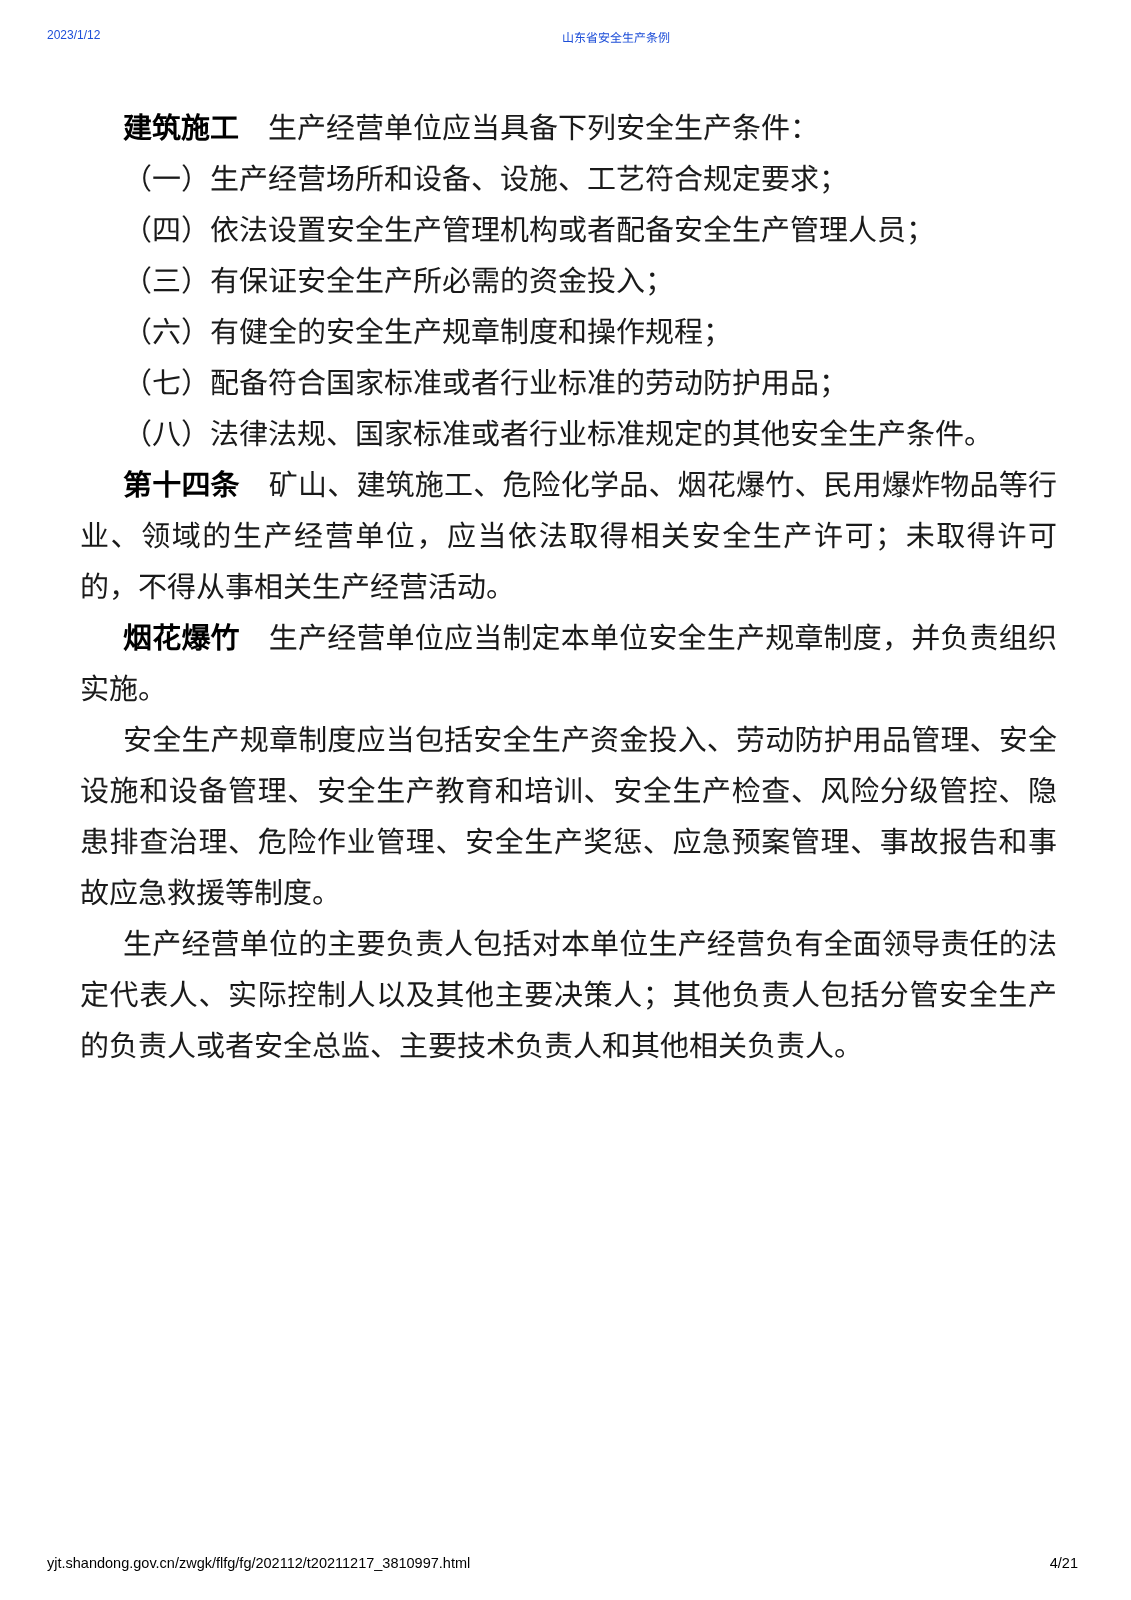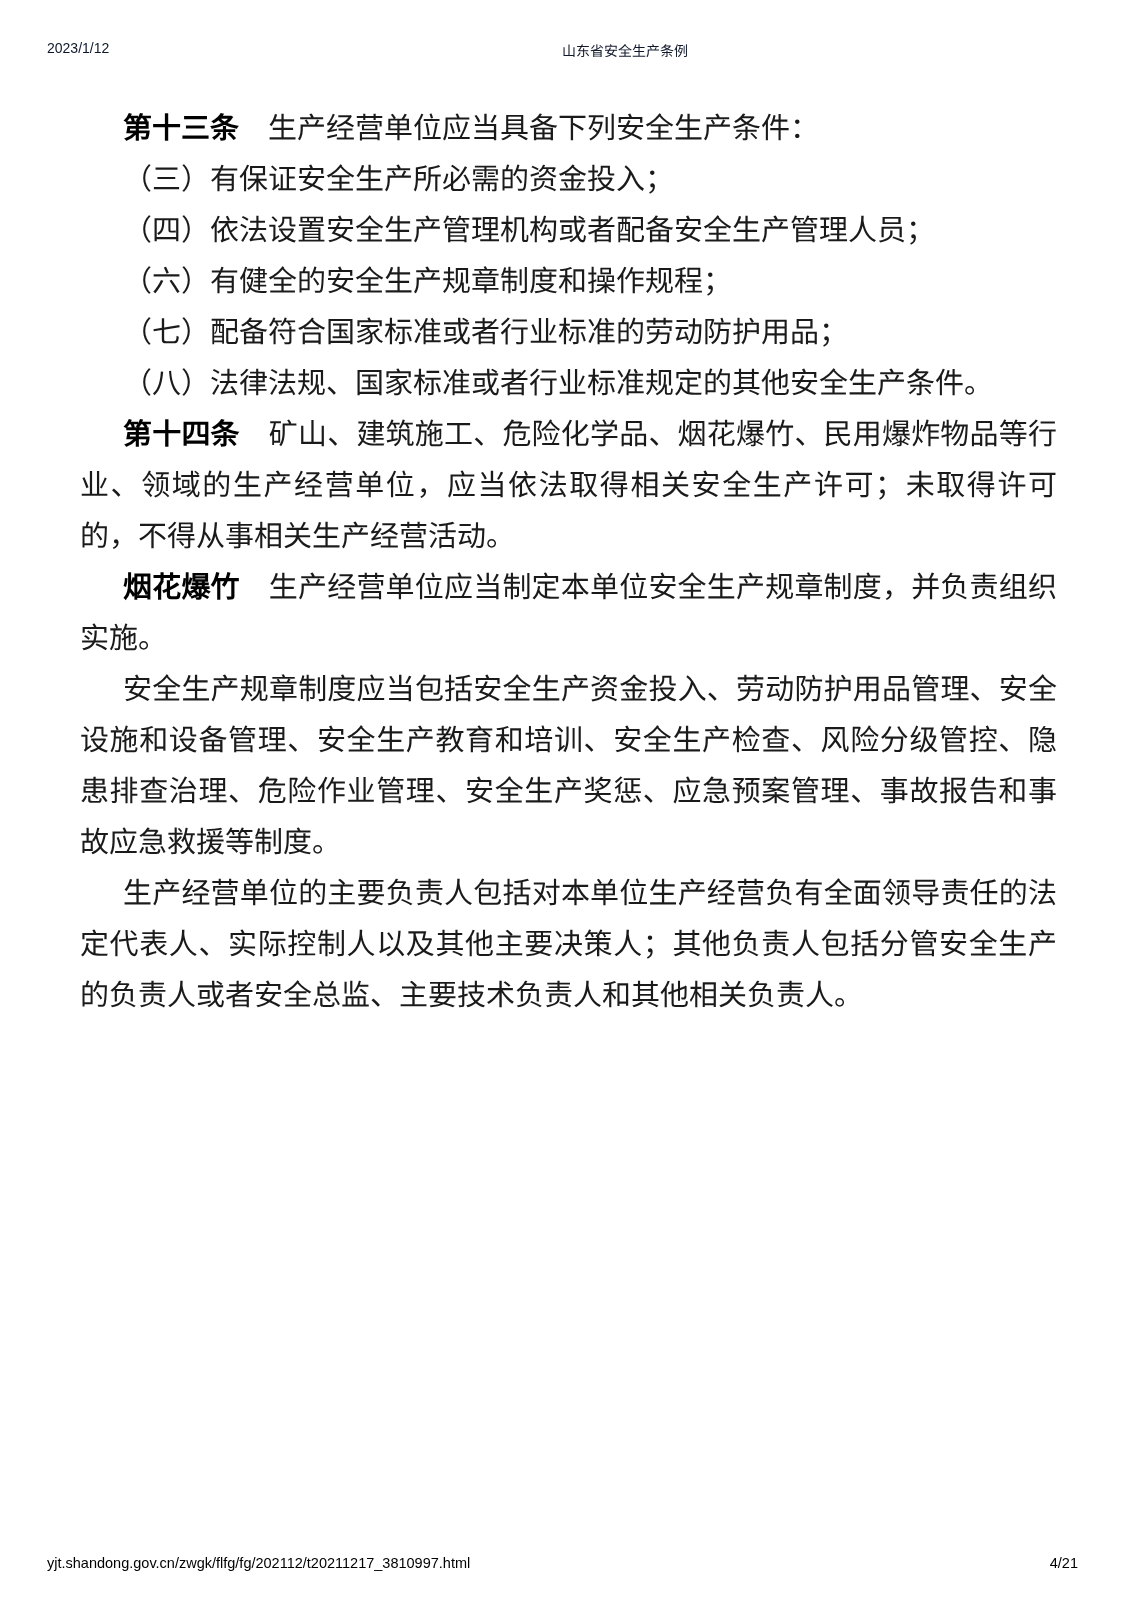--- a/index.html
+++ b/index.html
@@ -11,26 +11,26 @@
     position: relative;
     width: 1131px;
     height: 1600px;
     background: #ffffff;
     overflow: hidden;
     font-family: "Liberation Sans", sans-serif;
   }
   
   .print-header {
     position: absolute;
-    top: 40px;
+    top: 28px;
     left: 0;
     right: 0;
     height: 20px;
-    font-size: 14px;
-    color: #0f172a;
+    font-size: 12px;
+    color: #1d4ed8;
     font-family: "Liberation Sans", sans-serif;
   }
   .header-date {
     position: absolute;
     left: 47px;
     top: 0;
   }
   .header-title {
     position: absolute;
     left: 562px;
@@ -79,23 +79,24 @@
 
 <div class="page">
 
   <div class="print-header">
     <span class="header-date">2023/1/12</span>
     <span class="header-title">山东省安全生产条例</span>
   </div>
 
   <div class="doc-body">
 
-  <p class="para"><b class="article-label">第十三条</b><span>生产经营单位应当具备下列安全生产条件：</span></p>
+  <p class="para"><b class="article-label">建筑施工</b><span>生产经营单位应当具备下列安全生产条件：</span></p>
+      <p class="para"><span>（一）生产经营场所和设备、设施、工艺符合规定要求；</span></p>
+      <p class="para"><span>（四）依法设置安全生产管理机构或者配备安全生产管理人员；</span></p>
       <p class="para"><span>（三）有保证安全生产所必需的资金投入；</span></p>
-      <p class="para"><span>（四）依法设置安全生产管理机构或者配备安全生产管理人员；</span></p>
       <p class="para"><span>（六）有健全的安全生产规章制度和操作规程；</span></p>
       <p class="para"><span>（七）配备符合国家标准或者行业标准的劳动防护用品；</span></p>
       <p class="para"><span>（八）法律法规、国家标准或者行业标准规定的其他安全生产条件。</span></p>
       <p class="para"><b class="article-label">第十四条</b><span>矿山、建筑施工、危险化学品、烟花爆竹、民用爆炸物品等行业、领域的生产经营单位，应当依法取得相关安全生产许可；未取得许可的，不得从事相关生产经营活动。</span></p>
       <p class="para"><b class="article-label">烟花爆竹</b><span>生产经营单位应当制定本单位安全生产规章制度，并负责组织实施。</span></p>
       <p class="para"><span>安全生产规章制度应当包括安全生产资金投入、劳动防护用品管理、安全设施和设备管理、安全生产教育和培训、安全生产检查、风险分级管控、隐患排查治理、危险作业管理、安全生产奖惩、应急预案管理、事故报告和事故应急救援等制度。</span></p>
       <p class="para"><span>生产经营单位的主要负责人包括对本单位生产经营负有全面领导责任的法定代表人、实际控制人以及其他主要决策人；其他负责人包括分管安全生产的负责人或者安全总监、主要技术负责人和其他相关负责人。</span></p>
     </div>
 
   <div class="print-footer">

